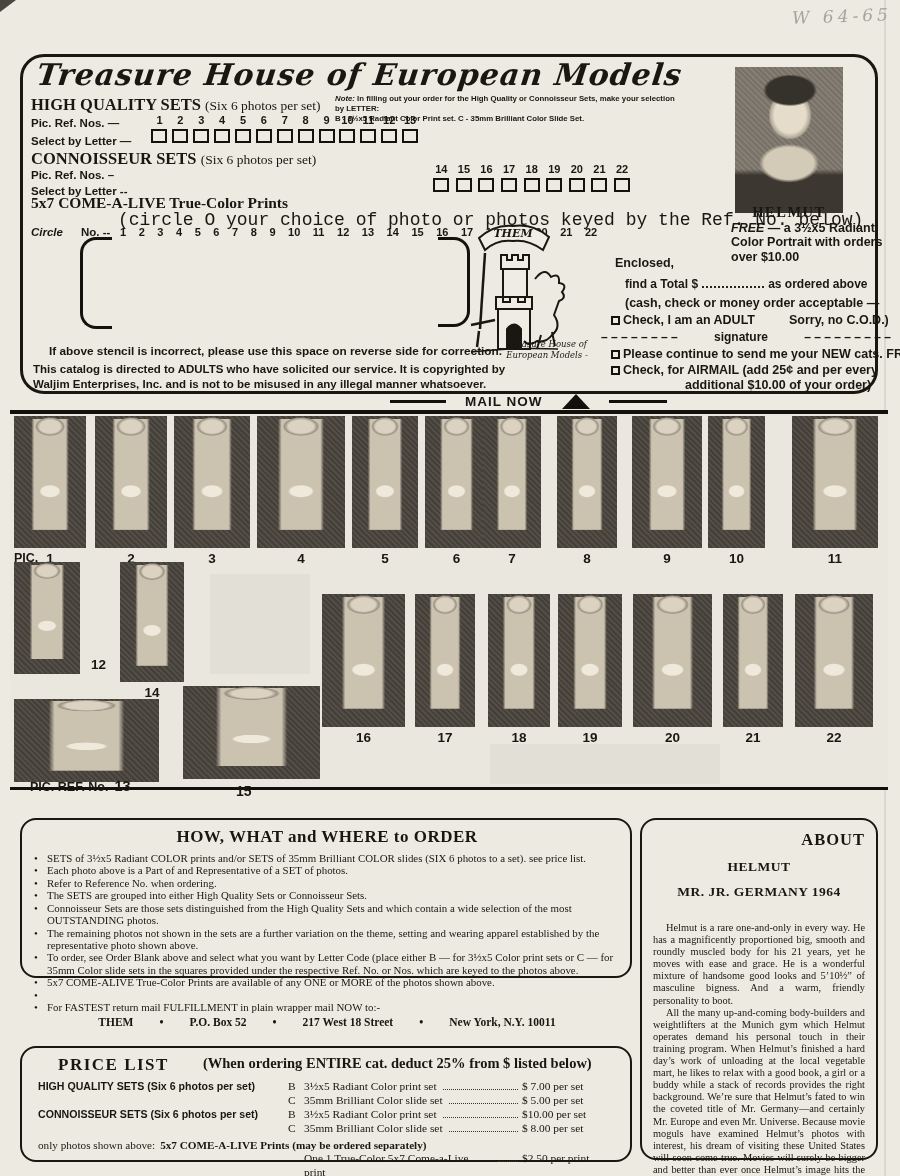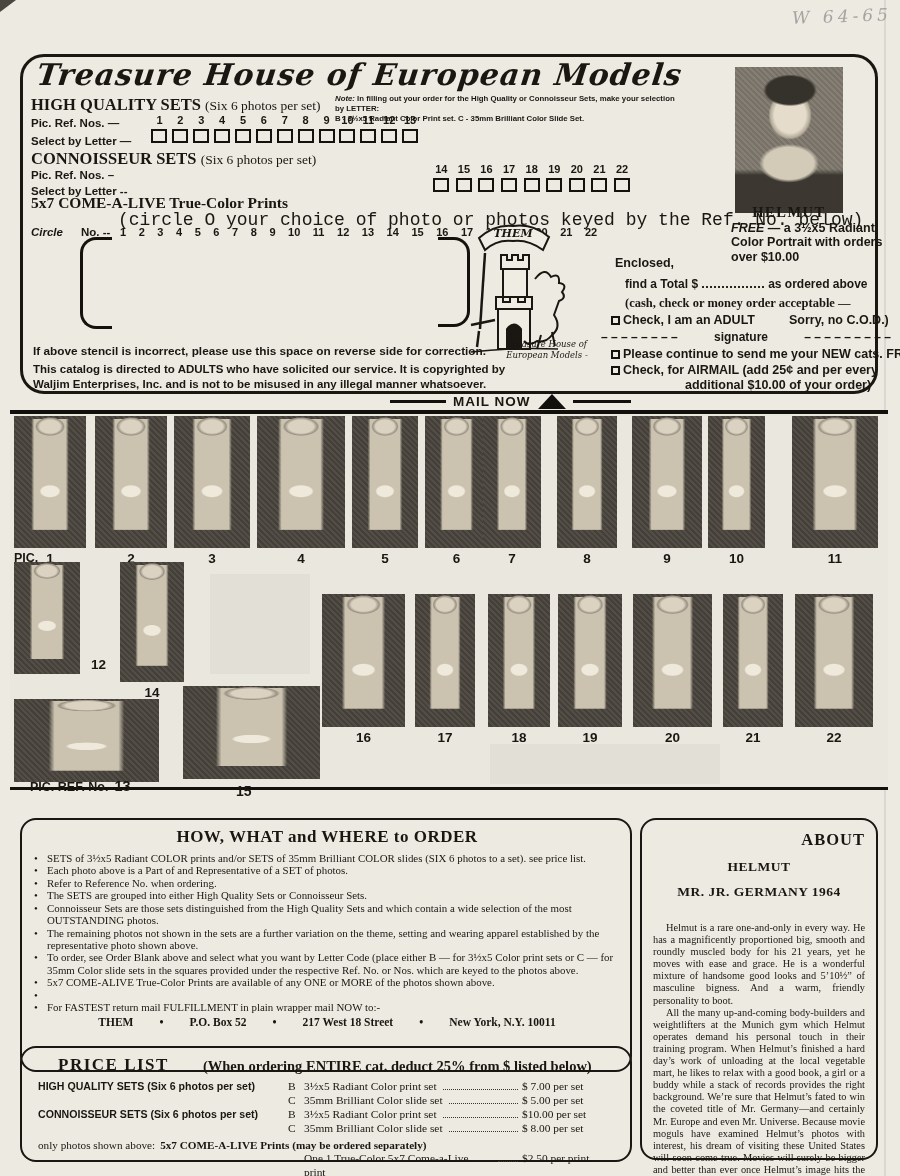--- a/index.html
+++ b/index.html
@@ -36,21 +36,21 @@
   .ca-sub { font-family:Liberation Mono, monospace; font-size:18px; }
   .circ-label { font-weight:bold; font-size:11.5px; font-style:italic; }
   .circ-no { font-weight:bold; font-size:11.5px; }
   .circle-nums { font-weight:bold; font-size:11px; word-spacing:9.5px; white-space:nowrap; }
   .bracket-l { left:57px; top:180px; width:32px; height:92px; border:3px solid #15120e; border-right:none; border-radius:16px 0 0 16px; }
   .bracket-r { left:415px; top:180px; width:32px; height:90px; border:3px solid #15120e; border-left:none; border-radius:0 16px 16px 0; }
   .crest { left:432px; top:160px; width:116px; height:150px; }
   .crest-banner-text { font-family:"DejaVu Serif",serif; font-style:italic; font-weight:bold; font-size:11px; }
   .crest-caption { left:482px; top:282px; width:84px; text-align:center; font-family:"DejaVu Serif",serif;
     font-style:italic; font-size:8.5px; line-height:1.25; white-space:nowrap; }
-  .stencil-note { left:10px; top:287px; font-weight:bold; font-size:11.8px; white-space:nowrap; }
+  .stencil-note { left:26px; top:287px; font-weight:bold; font-size:11.8px; white-space:nowrap; }
   .copyright { font-weight:bold; font-size:11.5px; white-space:nowrap; }
 
   
   .portrait { left:712px; top:10px; width:108px; height:146px;
     background:
       radial-gradient(ellipse 32% 14% at 51% 16%, #35312b 0 68%, rgba(0,0,0,0) 78%),
       radial-gradient(ellipse 25% 21% at 51% 33%, #e5dccb 0 58%, #b2a998 74%, rgba(0,0,0,0) 80%),
       radial-gradient(ellipse 42% 20% at 50% 66%, #d3cab8 0 55%, rgba(0,0,0,0) 66%),
       linear-gradient(0deg, #3c3831 0 26%, rgba(0,0,0,0) 30%),
       repeating-linear-gradient(45deg, rgba(255,255,255,.05) 0 2px, rgba(0,0,0,.06) 2px 4px),
@@ -59,21 +59,21 @@
     font-weight:bold; font-size:14.5px; letter-spacing:1.5px; }
   .free-offer { left:708px; top:164px; width:158px; font-weight:bold; font-size:12.5px; line-height:1.15; }
   .free-word { font-style:italic; }
   .rc { font-weight:bold; font-size:12.5px; white-space:nowrap; }
   .dotfield { display:inline-block; width:62px; height:10px; border-bottom:2px dotted #2a261f; margin:0 4px; }
   .cbx { display:inline-block; width:9px; height:9px; border:2.5px solid #15120e; margin-right:3px; vertical-align:-1px; }
   .sig-row { left:578px; top:273px; width:290px; display:flex; justify-content:space-between;
     font-weight:bold; font-size:12px; white-space:nowrap; }
 
   
-  .mailnow { left:390px; top:394px; display:flex; align-items:center; gap:7px; }
+  .mailnow { left:390px; top:394px; display:flex; align-items:center; gap:19px; }
   .mn-line { height:3px; background:#12100d; }
   .mn-text { font-weight:bold; font-size:13.5px; letter-spacing:1px; }
   .mn-tri { width:0; height:0; border-left:14px solid transparent; border-right:14px solid transparent; border-bottom:15px solid #12100d; }
 
   
   .strip { position:absolute; left:10px; top:410px; width:878px; height:380px;
     border-top:4px solid #12100d; border-bottom:3px solid #12100d; background:#eae7df; }
   .ph { position:absolute; }
   .ph .img { position:absolute; inset:0; display:block;
     background:
@@ -92,40 +92,40 @@
   .pnum { position:absolute; top:100%; left:0; right:0; margin-top:3px; text-align:center;
     font-weight:bold; font-size:13.5px; }
   .num-right .pnum { left:auto; right:-26px; top:auto; bottom:2px; margin:0; text-align:left; }
   .strip-label { left:4px; top:137px; font-weight:bold; font-size:12.5px; line-height:1.15; }
   .strip-bottom-label { left:20px; top:364px; font-weight:bold; font-size:12.5px; }
   .strip-bottom-label .big { font-size:14.5px; margin-left:6px; }
   .p15num { left:226px; top:369px; font-weight:bold; font-size:14px; }
   .ghost { position:absolute; background:#8d887e; opacity:.08; }
 
   
-  .how-box { position:absolute; left:20px; top:818px; width:612px; height:254px;
+  .how-box { position:absolute; left:20px; top:818px; width:612px; height:160px;
     border:2.5px solid #1a1712; border-radius:16px; padding:7px 10px 0 12px; }
   .how-title { text-align:center; font-family:"Liberation Serif",serif; font-weight:bold; font-size:17px;
     letter-spacing:.5px; margin-bottom:5px; }
   .bullets { font-family:"Liberation Serif",serif; font-size:10.9px; line-height:1.14; }
   .bullet { display:flex; }
   .b-dot { width:13px; flex:none; text-align:left; }
   .address-row { display:flex; justify-content:center; gap:26px; font-family:"Liberation Serif",serif;
     font-weight:bold; font-size:11.5px; margin-top:3px; white-space:nowrap; }
 
   .about-box { position:absolute; left:640px; top:818px; width:238px; height:342px;
     border:2.5px solid #1a1712; border-radius:16px; padding:10px 11px 0 11px; }
   .about-title { text-align:right; font-family:"Liberation Serif",serif; font-weight:bold; font-size:16.5px; letter-spacing:1px; }
   .about-sub { text-align:center; font-family:"Liberation Serif",serif; font-weight:bold; font-size:13.5px; margin-top:9px; letter-spacing:.5px; }
   .about-text { margin-top:22px; font-family:"Liberation Serif",serif; font-size:10.35px; line-height:1.17; text-align:justify; }
   .about-text p { text-indent:13px; }
 
   .price-box { position:absolute; left:20px; top:1046px; width:612px; height:116px;
     border:2.5px solid #1a1712; border-radius:16px; padding:7px 14px 0 16px; }
-  .price-title-row { display:flex; align-items:flex-end; font-family:"Liberation Serif",serif; font-weight:bold; }
+  .price-title-row { display:flex; align-items:flex-start; font-family:"Liberation Serif",serif; font-weight:bold; }
   .price-title { font-size:17px; letter-spacing:1.5px; margin-left:20px; }
   .price-note { font-size:14.5px; margin-left:34px; }
   .price-rows { margin-top:4px; }
   .price-row { display:flex; align-items:baseline; font-family:"Liberation Serif",serif; font-size:11.4px; line-height:1.24; }
   .p-label { width:250px; flex:none; font-family:"Liberation Sans",sans-serif; font-weight:bold; font-size:10.6px; }
   .p-code { width:16px; flex:none; }
   .leader { flex:1; border-bottom:1.5px dotted #3a362e; margin:0 4px 3px 6px; min-width:20px; }
   .p-price { width:94px; flex:none; }
   .sp-row1 { display:flex; align-items:baseline; font-family:"Liberation Serif",serif; font-size:11.2px; margin-top:3px; }
   .sp-intro { margin-right:5px; }
@@ -296,21 +296,21 @@
     <div class="abs portrait"></div>
     <div class="abs model-name">HELMUT</div>
     <div class="abs free-offer">
       <span class="free-word">FREE</span>
       <span>— a 3½x5 Radiant Color Por­trait with orders over $10.00</span>
     </div>
     <div class="abs rc" style="left:592px;top:199px;">Enclosed,</div>
     <div class="abs rc" style="left:602px;top:220px;font-size:12px;">
       <span>find a Total $</span><span class="dotfield"></span><span>as ordered above</span>
     </div>
-    <div class="abs rc" style="left:602px;top:239px;font-family:Liberation Serif, serif;">(cash, check  or money order acceptable —</div>
+    <div class="abs rc" style="left:602px;top:239px;">(cash, check  or money order acceptable —</div>
     <div class="abs rc" style="left:588px;top:256px;">
       <span class="cbx"></span><span>Check, I am an ADULT</span>
     </div>
     <div class="abs rc" style="left:766px;top:256px;">Sorry, no C.O.D.)</div>
     <div class="abs sig-row">
       <span>– – – – – – – –</span>
       <span>signature</span>
       <span>– – – – – – – – –</span>
     </div>
     <div class="abs rc" style="left:588px;top:290px;">

